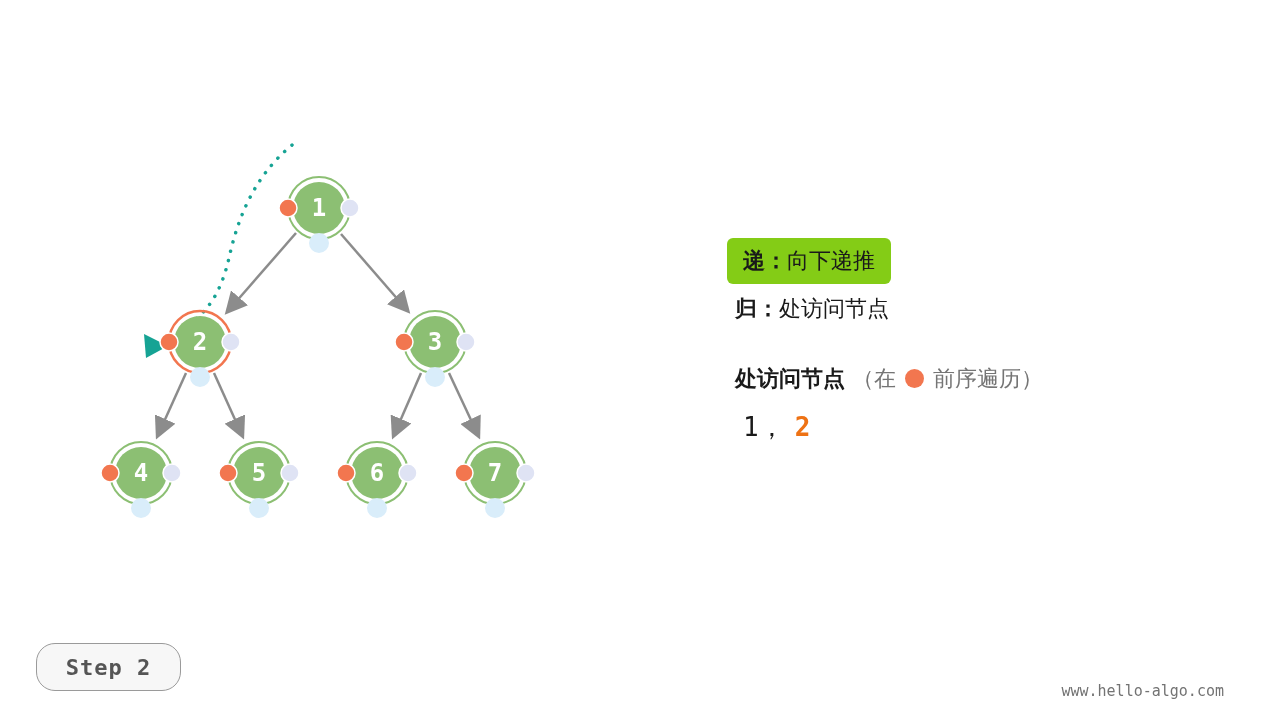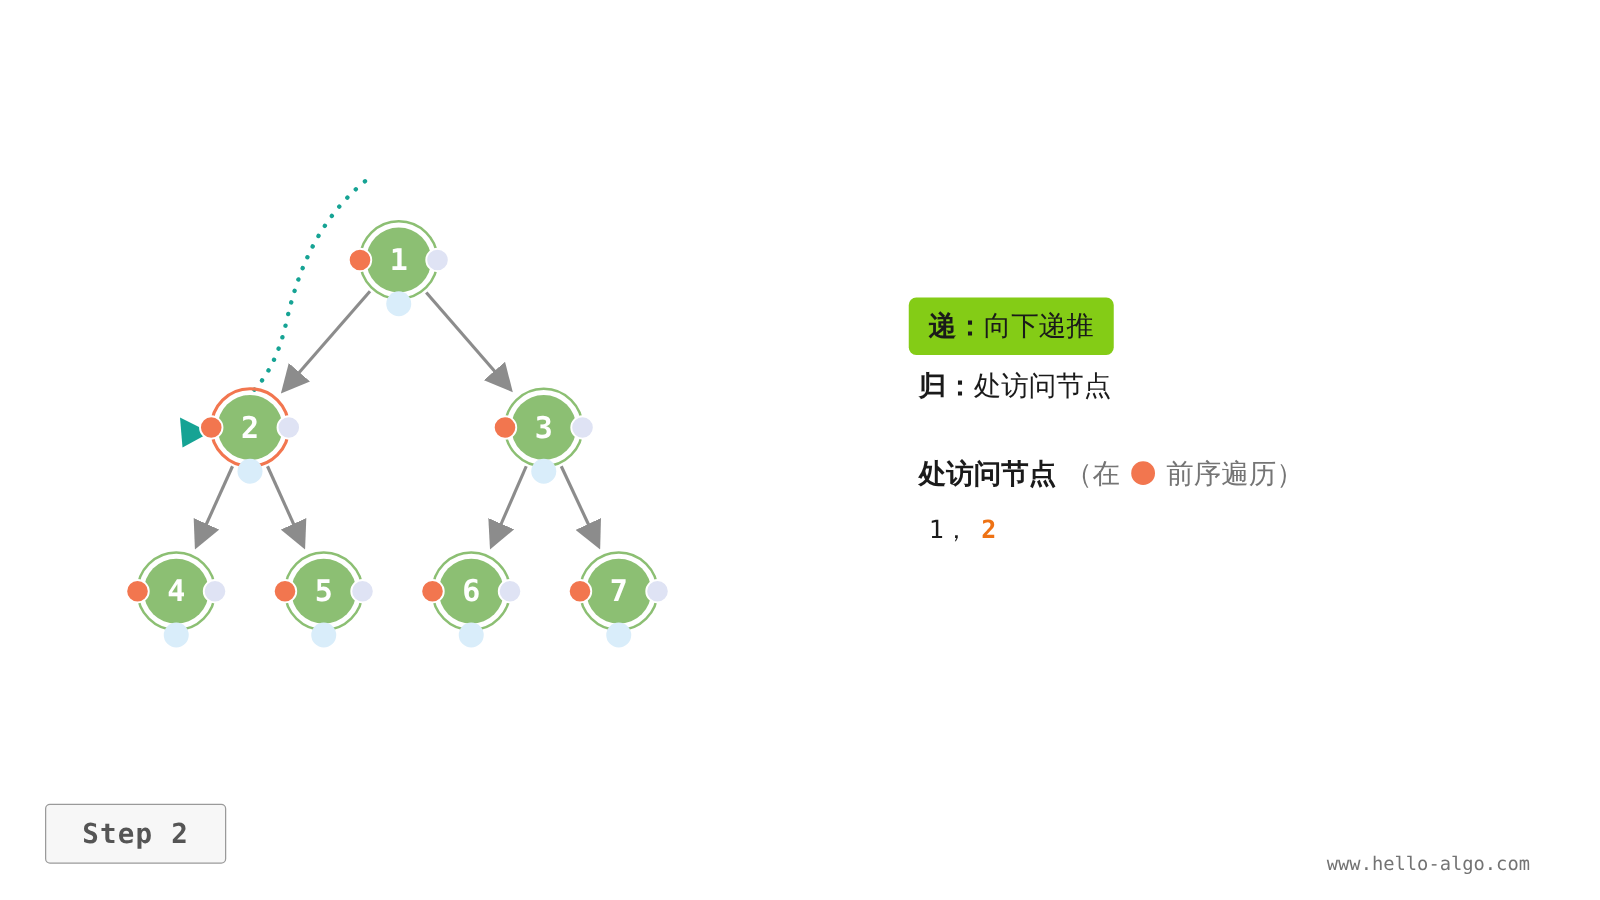--- a/index.html
+++ b/index.html
@@ -39,29 +39,29 @@
     background:#84cc16; border-radius:6px; padding:8px 16px;
   }
   .legend-backtrack { position:absolute; left:8px; top:56px; }
   .legend-traversal { position:absolute; left:8px; top:126px; }
   .legend-traversal .note { color:#757575; }
   .inline-dot {
     display:inline-block; width:19px; height:19px; border-radius:50%;
     background:#f2764f; vertical-align:-2px; margin:0 9px;
   }
   .legend-sequence {
-    position:absolute; left:16px; top:172px; font-size:20px;
+    position:absolute; left:16px; top:172px; font-size:26px;
     font-family:"DejaVu Sans Mono","Liberation Mono",monospace;
   }
   .legend-sequence .current { color:#ee7214; font-weight:bold; margin-left:10px; }
 
   
   .step-box {
     position:absolute; left:36px; top:643px; width:145px; height:48px;
-    border:1px solid #9a9a9a; border-radius:4px; background:#f7f7f7;
+    border:1px solid #9a9a9a; border-radius:19px; background:#f7f7f7;
     display:flex; align-items:center; justify-content:center;
     font-family:"DejaVu Sans Mono","Liberation Mono",monospace;
     font-weight:bold; font-size:22px; color:#555555; letter-spacing:1px;
   }
 
   
   .watermark {
     position:absolute; right:56px; bottom:20px;
     font-size:15px; color:#737373;
     font-family:"DejaVu Sans Mono","Liberation Mono",monospace;

